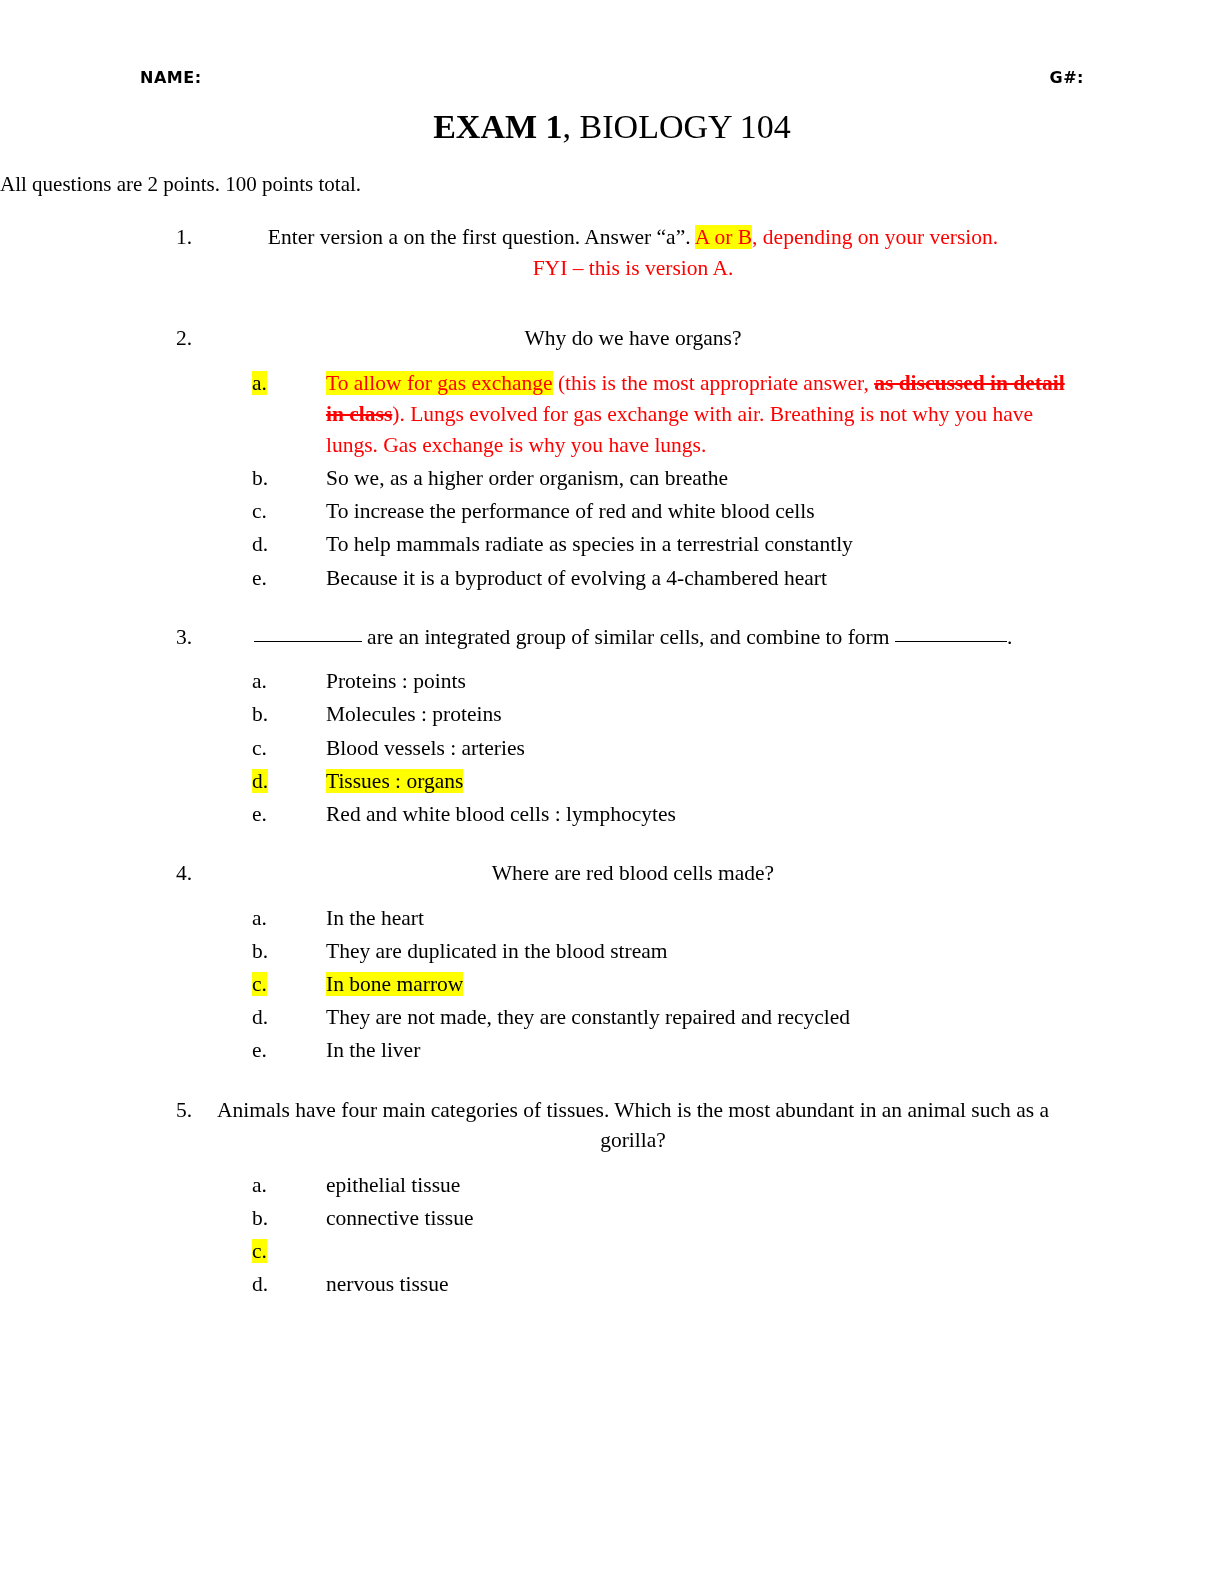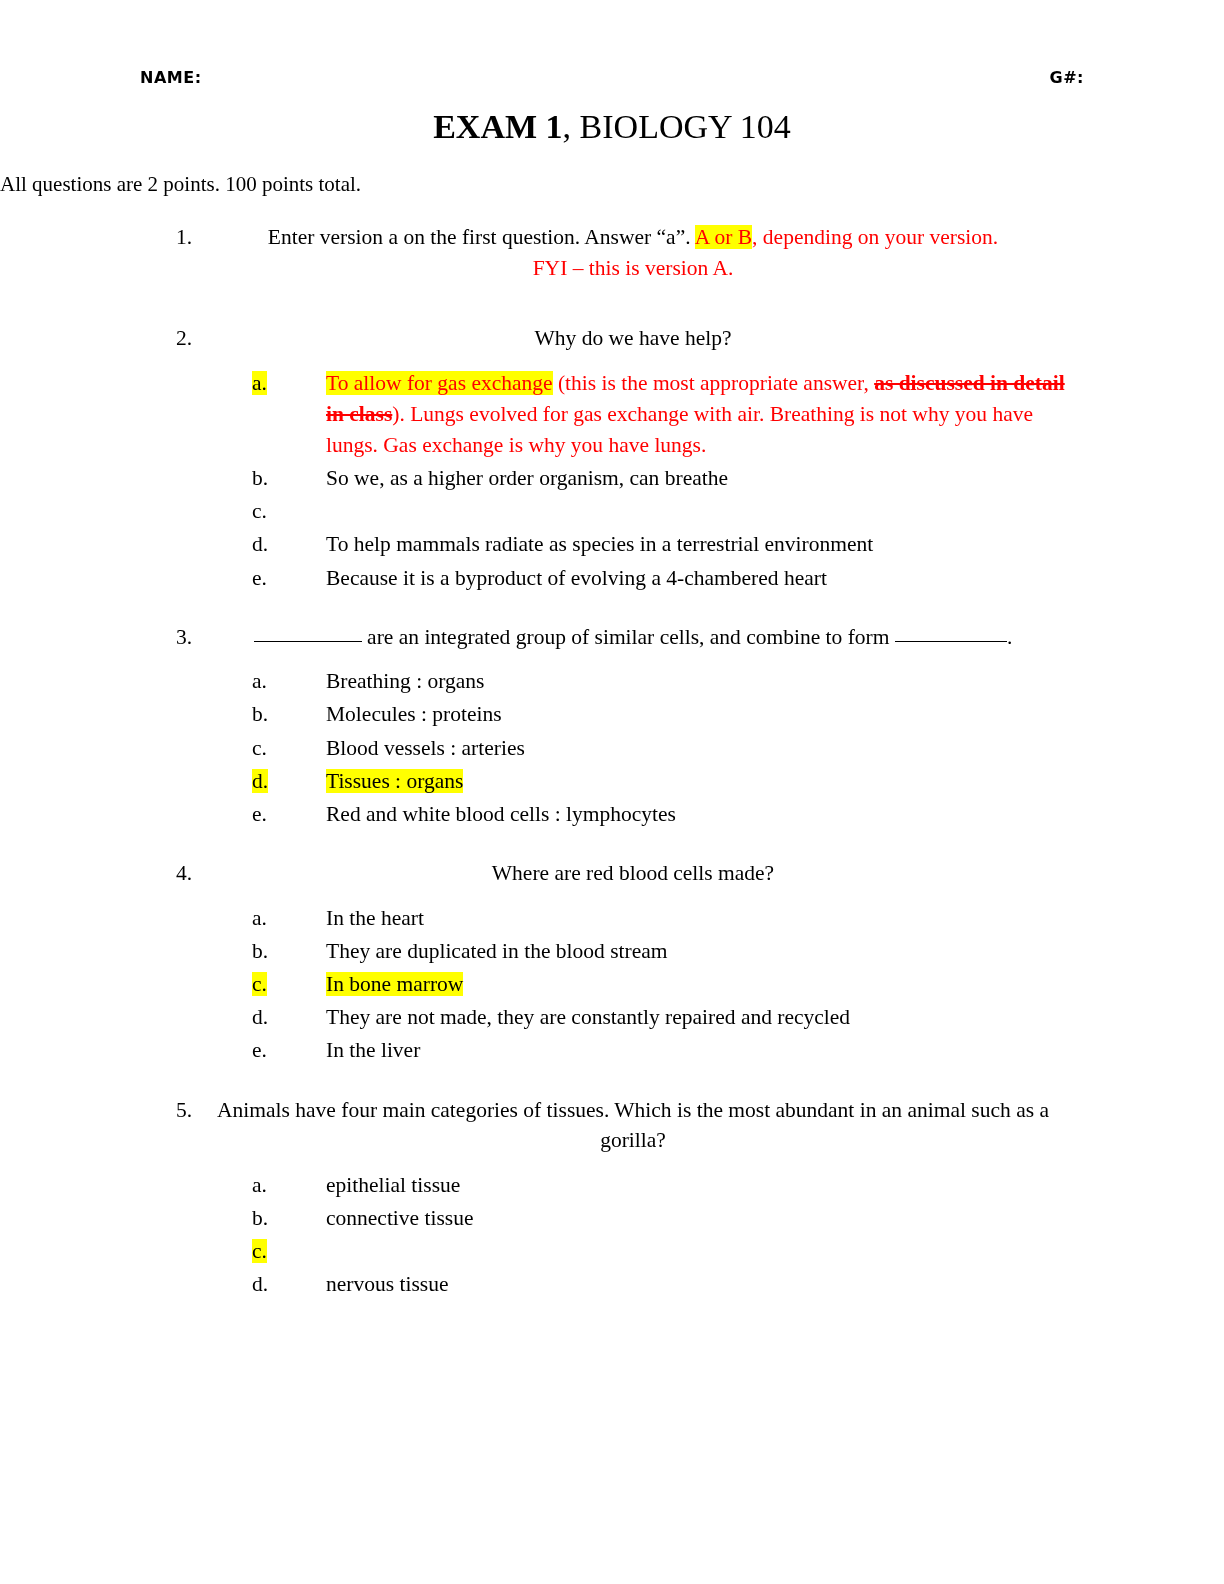--- a/index.html
+++ b/index.html
@@ -150,58 +150,59 @@
           <div class="red">FYI – this is version A.</div>
         </div>
       </div>
     </div>
 
     <div class="spacer-lg"></div>
 
     <div class="block">
       <div class="question">
         <div class="q-num">2.</div>
-        <div class="q-text">Why do we have help?</div>
+        <div class="q-text">Why do we have organs?</div>
       </div>
       <div class="answers">
         <div class="answer">
           <div class="a-letter"><span class="hl-mark">a.</span></div>
           <div class="a-text">
             <span class="hl-mark red">To allow for gas exchange</span><span class="red"> (this is the most appropriate answer, </span><span class="red-bold-strike">as discussed in detail in class</span><span class="red">).  Lungs evolved for gas exchange with air.  Breathing is not why you have lungs.  Gas exchange is why you have lungs.</span>
           </div>
         </div>
         <div class="answer">
           <div class="a-letter"><span>b.</span></div>
           <div class="a-text">So we, as a higher order organism, can breathe</div>
         </div>
         <div class="answer">
           <div class="a-letter"><span>c.</span></div>
+          <div class="a-text">To increase the performance of red and white blood cells</div>
         </div>
         <div class="answer">
           <div class="a-letter"><span>d.</span></div>
-          <div class="a-text">To help mammals radiate as species in a terrestrial environment</div>
+          <div class="a-text">To help mammals radiate as species in a terrestrial constantly</div>
         </div>
         <div class="answer">
           <div class="a-letter"><span>e.</span></div>
           <div class="a-text">Because it is a byproduct of evolving a 4-chambered heart</div>
         </div>
       </div>
     </div>
 
     <div class="block">
       <div class="question">
         <div class="q-num">3.</div>
         <div class="q-text">
           <span class="blank-line"></span><span> are an integrated group of similar cells, and combine to form </span><span class="blank-line short"></span><span>.</span>
         </div>
       </div>
       <div class="answers">
         <div class="answer">
           <div class="a-letter"><span>a.</span></div>
-          <div class="a-text">Breathing  :  organs</div>
+          <div class="a-text">Proteins  :  points</div>
         </div>
         <div class="answer">
           <div class="a-letter"><span>b.</span></div>
           <div class="a-text">Molecules  :  proteins</div>
         </div>
         <div class="answer">
           <div class="a-letter"><span>c.</span></div>
           <div class="a-text">Blood vessels  :  arteries</div>
         </div>
         <div class="answer">

